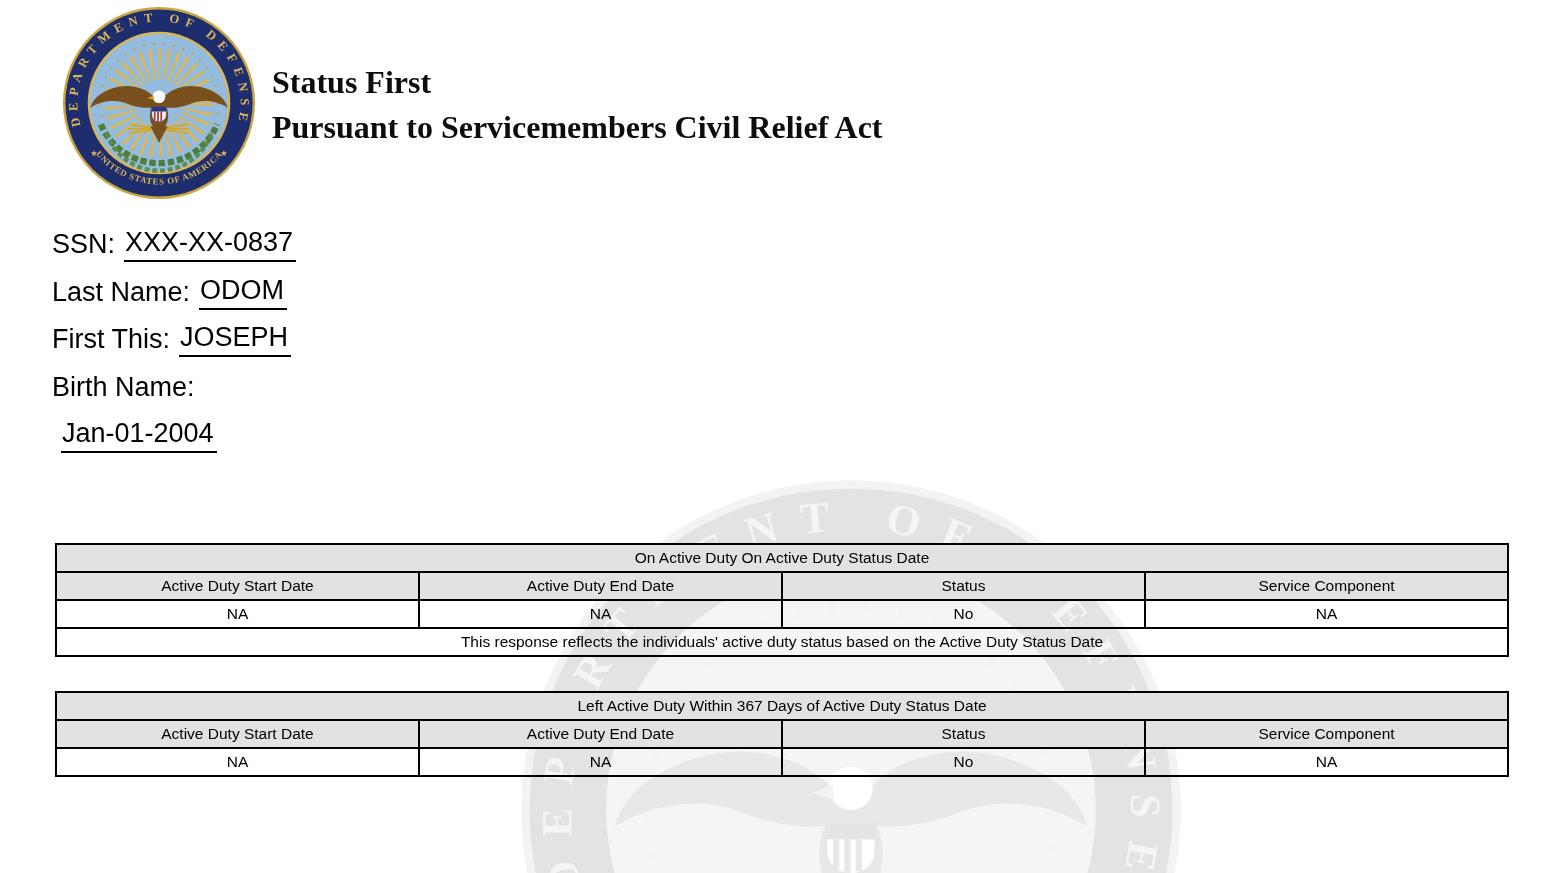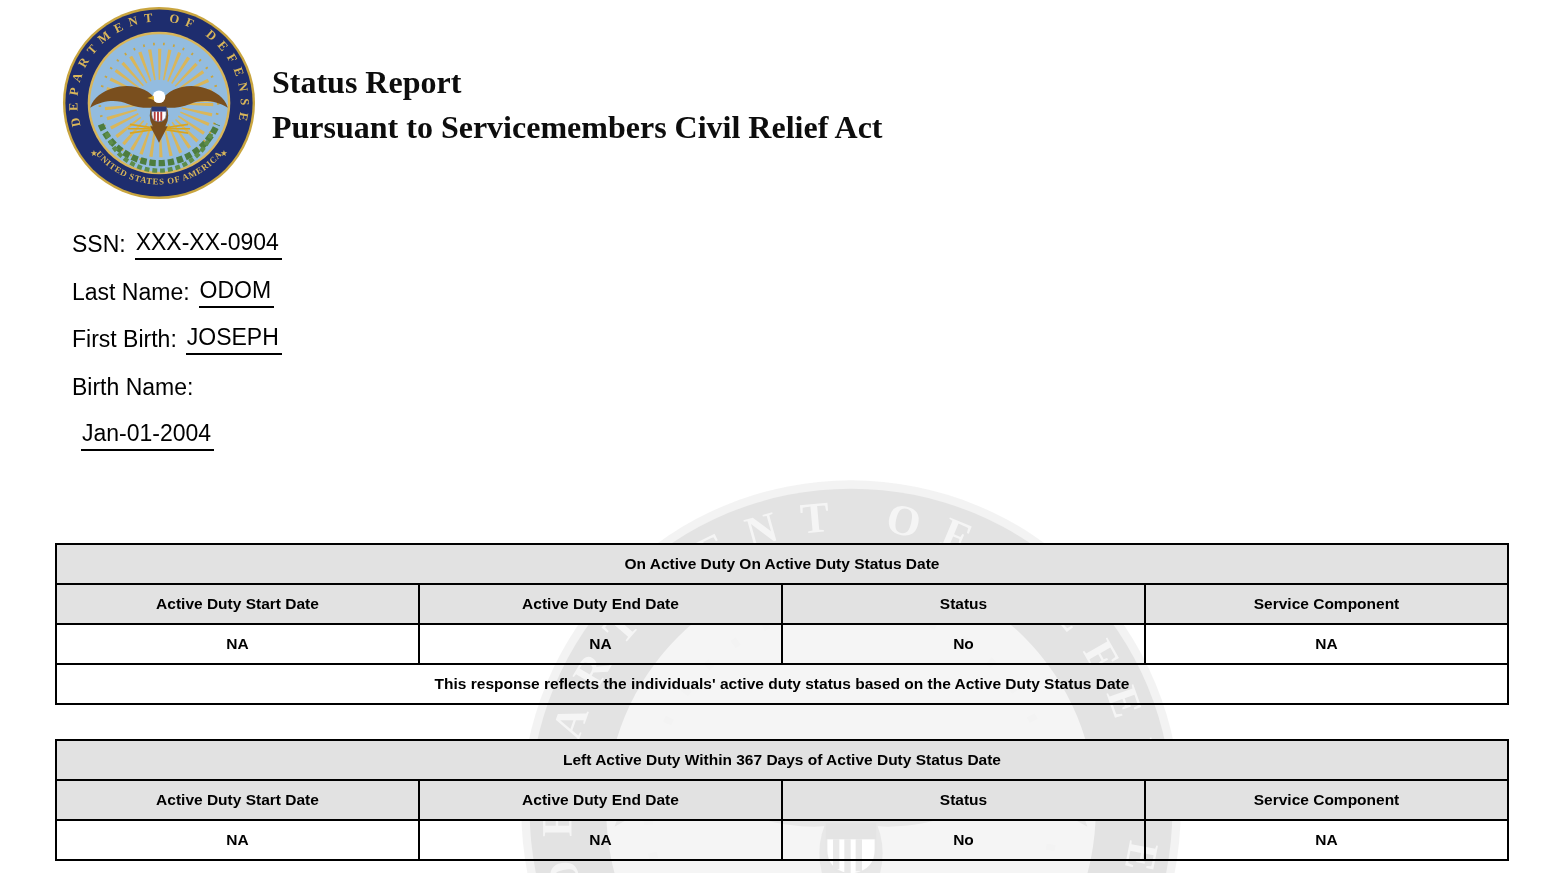--- a/index.html
+++ b/index.html
@@ -48,23 +48,22 @@
     line-height: 45px;
     color: #0d0d0d;
     z-index: 1;
   }
 
   
   .info {
     position: absolute;
     left: 52px;
     top: 221px;
-    font-size: 23px;
+    font-size: 27px;
     z-index: 1;
-    margin-left: 20px;
   }
   .field-row { height: 47.6px; display: flex; align-items: center; white-space: nowrap; }
   .field-label { color: #000; }
   .field-value {
     margin-left: 9px;
     padding: 0 3px 2px 1px;
     border-bottom: 2px solid #000;
   }
   .field-value:empty { display: none; }
 
@@ -72,28 +71,28 @@
   table.tbl {
     position: absolute;
     left: 55px;
     width: 1454px;
     border-collapse: collapse;
     table-layout: fixed;
     z-index: 1;
     background: transparent;
   }
   .tbl1 { top: 543px; }
-  .tbl2 { top: 739px; }
+  .tbl2 { top: 691px; }
   table.tbl td {
     border: 2px solid #000;
-    height: 40px;
+    height: 28px;
     text-align: center;
     vertical-align: middle;
     font-size: 15.5px;
-    font-weight: bold;
+    font-weight: normal;
     padding: 0 4px;
   }
   table.tbl tr.title-row td,
   table.tbl tr.head-row td { background: #e2e2e2; }
   table.tbl tr.data-row td,
   table.tbl tr.foot-row td { background: transparent; }
 
   .hidden-defs { position: absolute; width: 0; height: 0; overflow: hidden; }
 </style>
 </head>
@@ -160,35 +159,35 @@
       </svg>
   </div>
 
   <div class="seal-main">
     <svg viewBox="0 0 200 200">
         <use href="#dod-seal"></use>
       </svg>
   </div>
 
   <div class="doc-title">
-    <div>Status Report</div>
+    <div>Status First</div>
     <div>Pursuant to Servicemembers Civil Relief Act</div>
   </div>
 
   <div class="info">
     <div class="field-row">
       <span class="field-label">SSN:</span>
-      <span class="field-value">XXX-XX-0904</span>
+      <span class="field-value">XXX-XX-0837</span>
     </div>
     <div class="field-row">
       <span class="field-label">Last Name:</span>
       <span class="field-value">ODOM</span>
     </div>
     <div class="field-row">
-      <span class="field-label">First Birth:</span>
+      <span class="field-label">First This:</span>
       <span class="field-value">JOSEPH</span>
     </div>
     <div class="field-row">
       <span class="field-label">Birth Name:</span>
 
     </div>
     <div class="field-row">
       <span class="field-value">Jan-01-2004</span>
     </div>
   </div>

